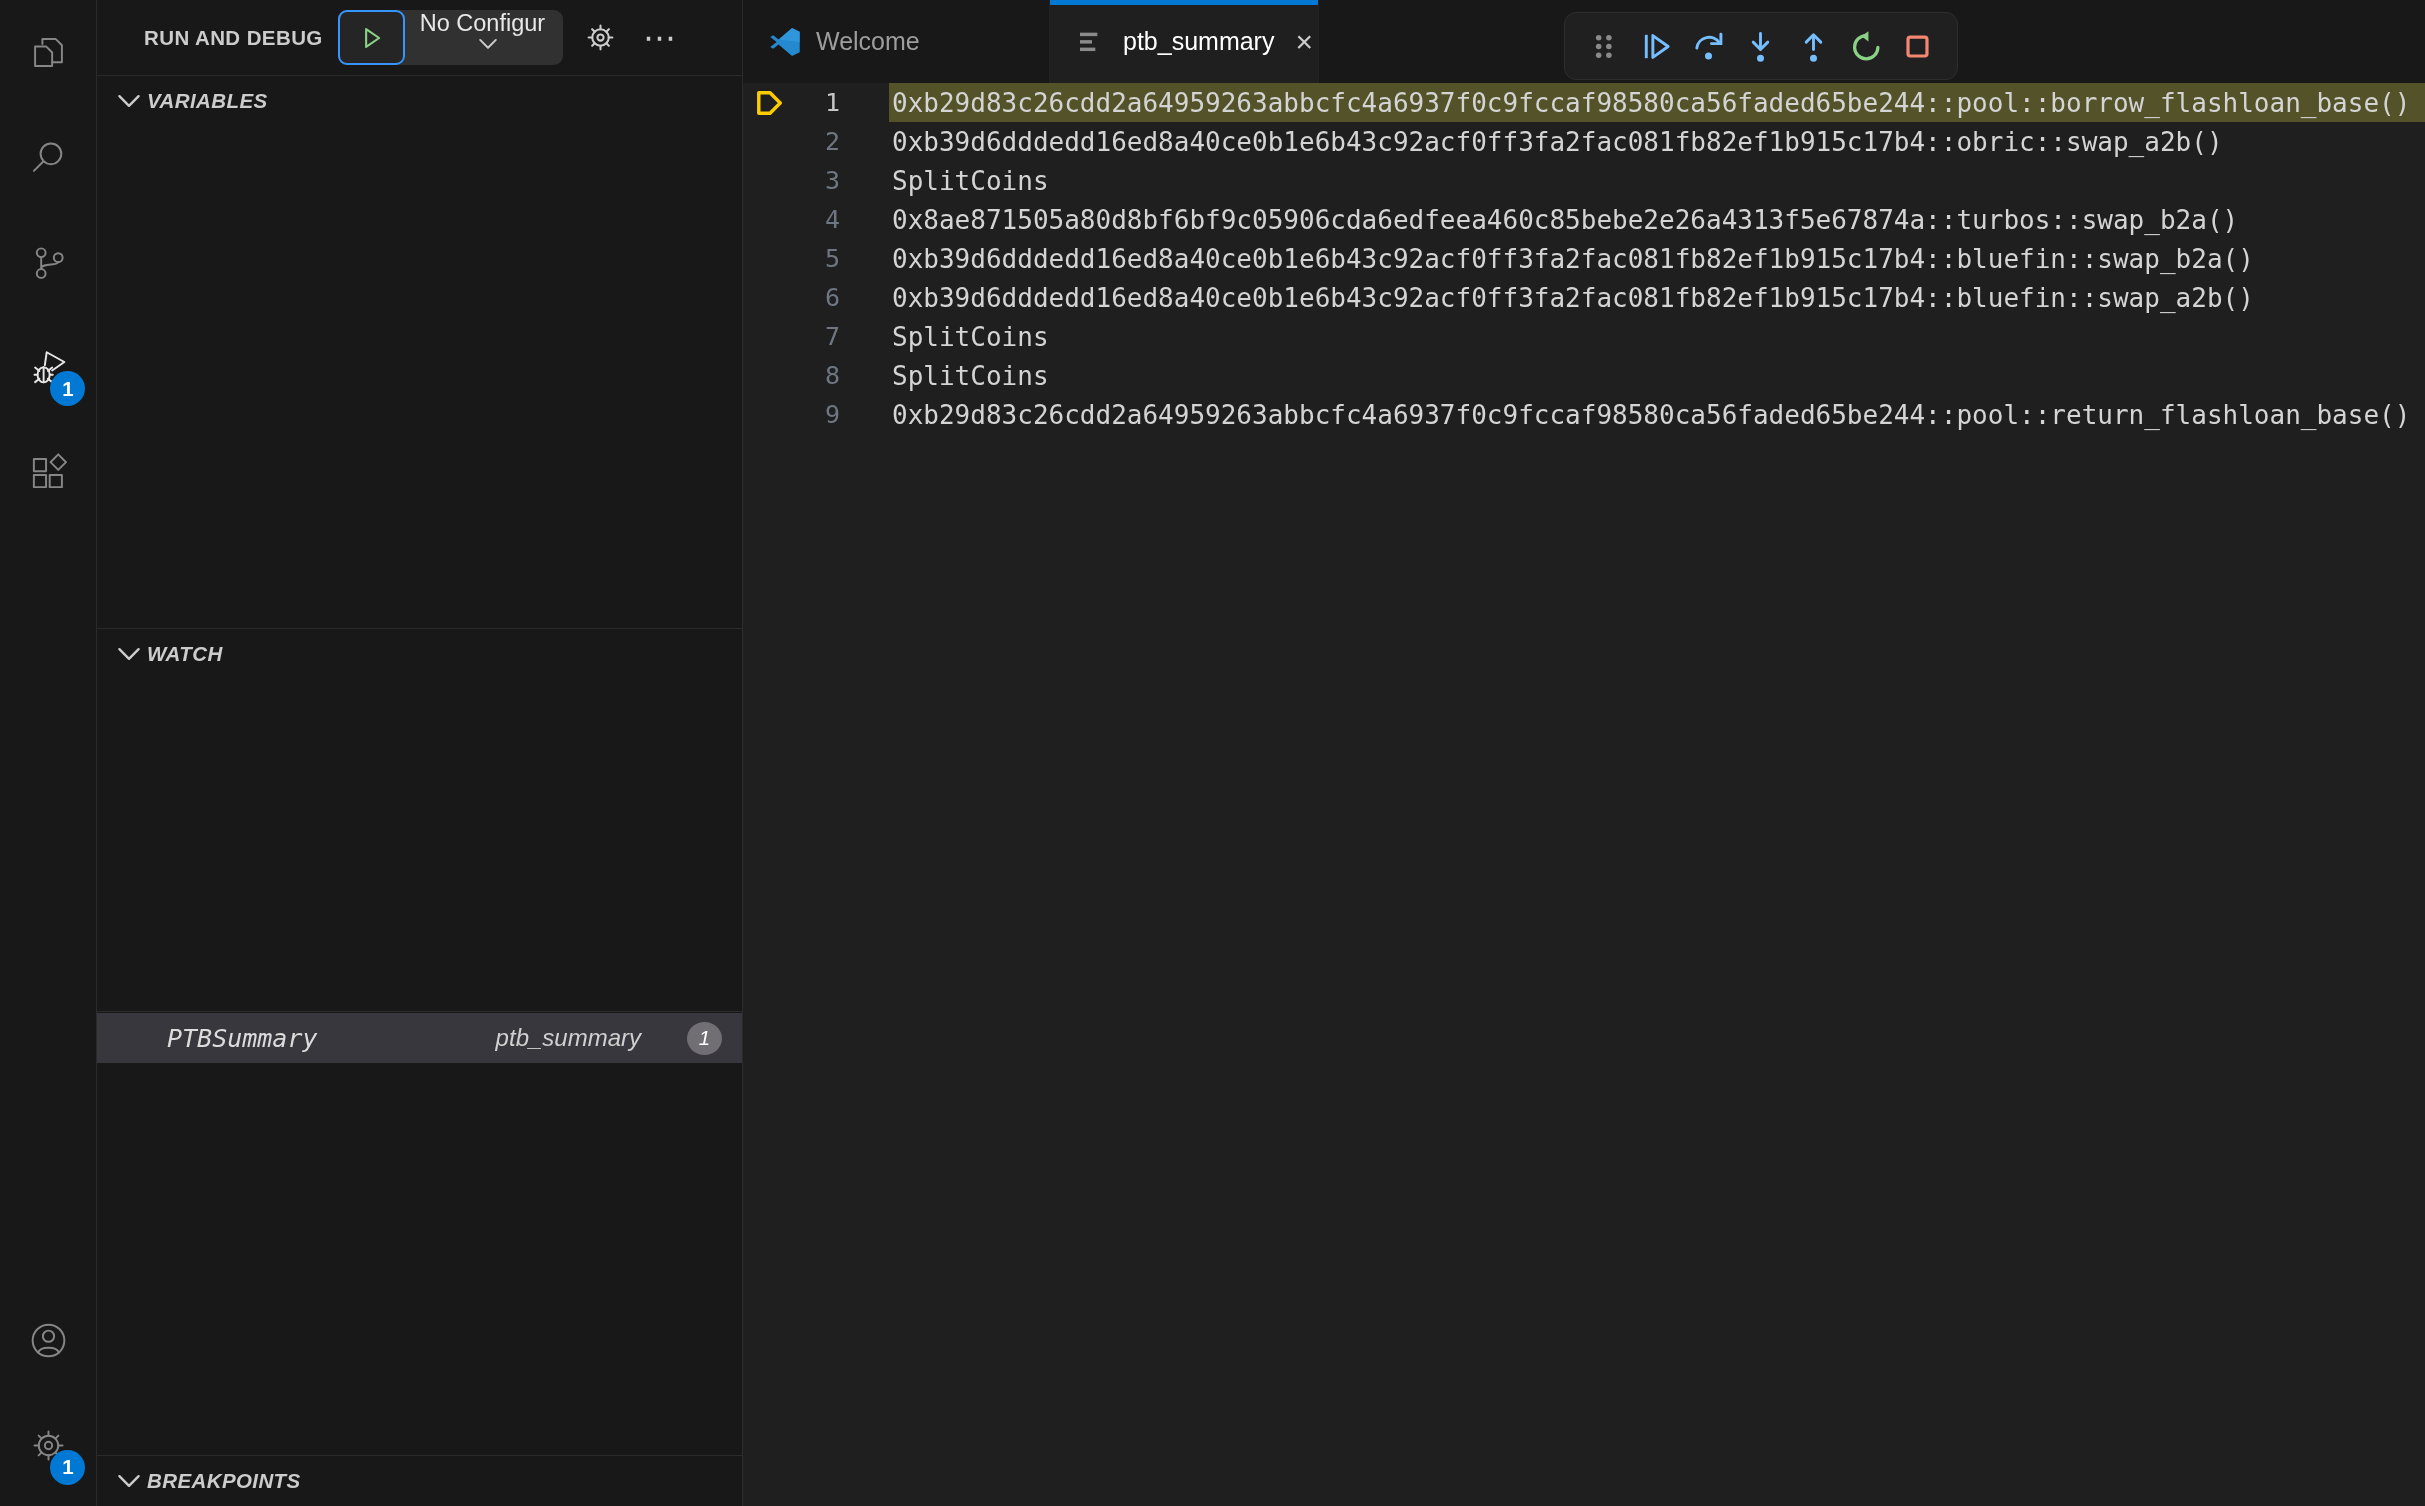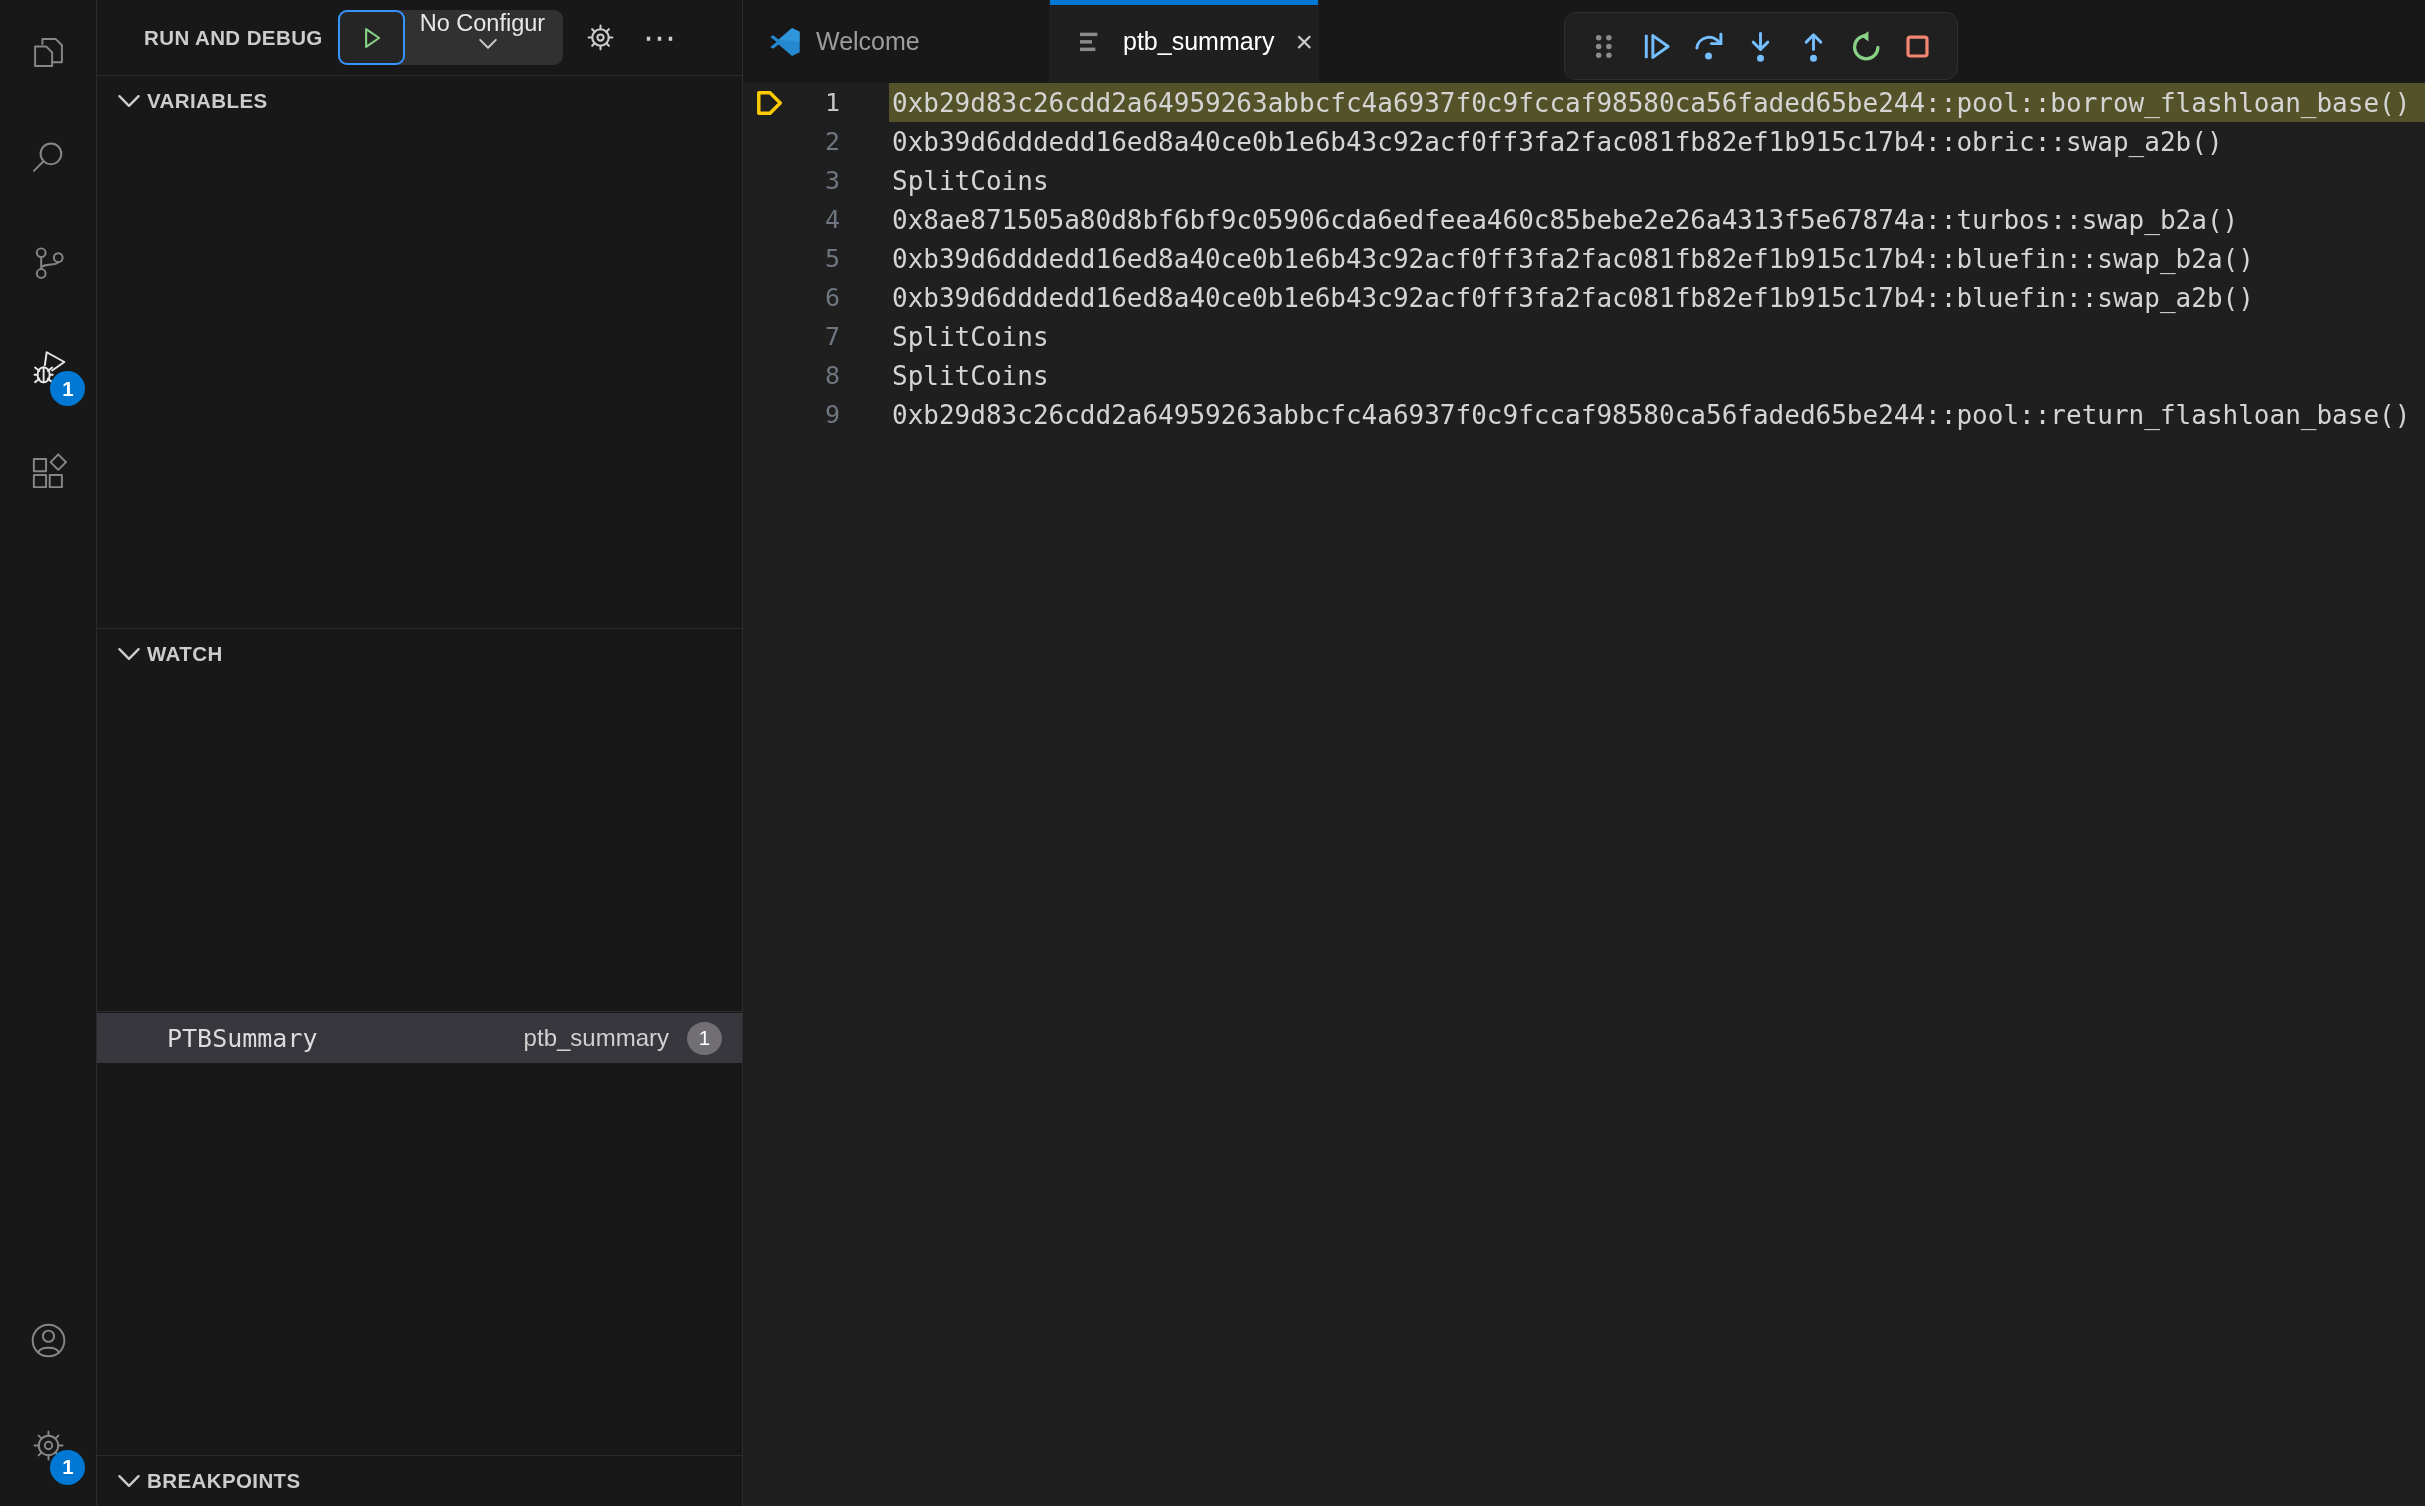--- a/index.html
+++ b/index.html
@@ -32,33 +32,33 @@
   .play-btn { width:67px; border:2.3px solid #3794ff; border-radius:9px; background:#252526;
               display:flex; align-items:center; justify-content:center; cursor:pointer; }
   .play-btn svg { width:26px; height:26px; }
   .combo-select { display:flex; align-items:center; padding:0 18px 0 15px; cursor:pointer;flex-direction:column; }
   .combo-label { font-size:23.5px; color:#e8e8e8; white-space:nowrap; }
   .combo-chevron { margin-left:12px; }
   .sb-gear { margin-left:21px; cursor:pointer; display:flex; }
   .sb-more { margin-left:26px; font-size:33px; color:#cccccc; cursor:pointer; line-height:30px; }
   .icon-svg { stroke:#cccccc; fill:none; stroke-width:2; stroke-linecap:round; stroke-linejoin:round; }
 
-  .section { border-top:0.8px solid #2b2b2b; display:flex; flex-direction:column; }
+  .section { border-top:0.8px solid #2b2b2b; display:flex; flex-direction:column;font-style:italic; }
   .sec-variables { height:558px; }
   .sec-watch { height:387px; }
   .sec-callstack { height:449px; }
   .sec-breakpoints { flex:1; }
   .sec-header { height:50px; display:flex; align-items:center; padding:0 26.5px 0 20px;
                 cursor:pointer; }
   .sec-chevron { width:24px; height:24px; margin-right:6px; flex-shrink:0; }
   .sec-label { font-size:20.5px; font-weight:bold; color:#cccccc; letter-spacing:0.4px; }
   .sec-status { margin-left:auto; font-size:20px; font-weight:bold; color:#e6e6e6; }
 
   .frame-row { height:50px; margin-top:1.5px; background:#37373d; display:flex;
-               align-items:center; padding:0 20px 0 70px; cursor:pointer; }
+               align-items:center; padding:0 20px 0 70px; cursor:pointer;gap:28px; }
   .frame-name { font-family:"DejaVu Sans Mono", monospace; font-size:25px; color:#dcdcdc; }
   .frame-source { margin-left:auto; font-size:24px; color:#d0d0d0; }
   .frame-badge { margin-left:18px; min-width:35px; height:33px; border-radius:50%;
                  background:#716f74; color:#ffffff; font-size:20.5px; display:flex;
                  align-items:center; justify-content:center; }
 
   
   .main { flex:1; display:flex; flex-direction:column; position:relative; min-width:0; }
   .tabbar { height:83px; background:#181818; display:flex; flex-shrink:0; position:relative; }
   .tab { display:flex; align-items:center; padding:0 26px; cursor:pointer; position:relative;

